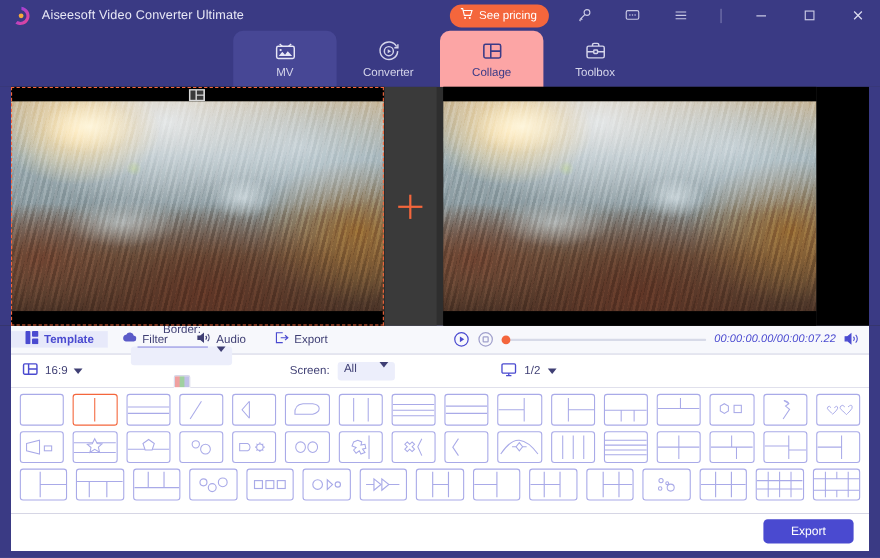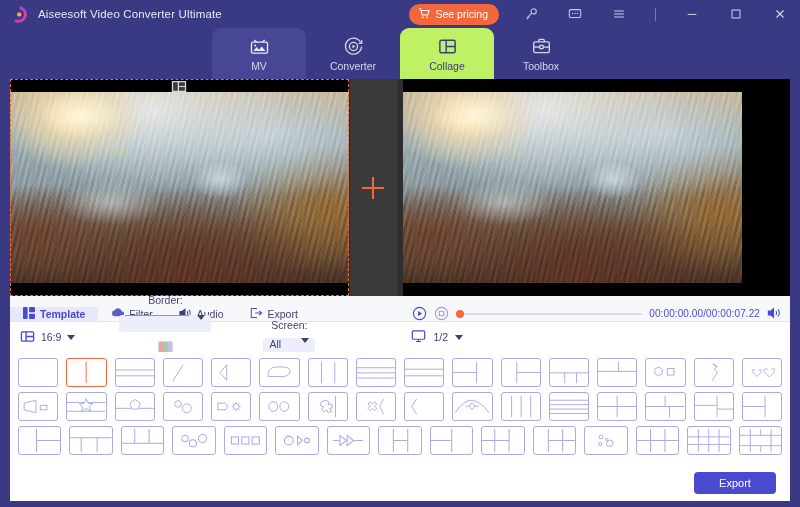--- a/index.html
+++ b/index.html
@@ -51,21 +51,21 @@
   .tab {
     width:94px; height:51px;
     display:flex; flex-direction:column;
     align-items:center; justify-content:center; gap:3px;
     color:#d4d4ea; cursor:pointer;
     border-radius:9px 9px 0 0;
     position:relative;
   }
   .tab .tlabel { font-size:10.5px; }
   .tab.semi { background:#474795; }
-  .tab.active { background:#bef264; color:#3b3b87; }
+  .tab.active { background:#fca5a5; color:#3b3b87; }
   .tab svg { display:block; }
 
   
   .preview {
     flex:0 0 217px; height:217px;
     background:#2e2e2e;
     display:flex; position:relative;
     border-left:10px solid #3a3a84;
     border-right:10px solid #3a3a84;
   }
@@ -129,33 +129,34 @@
     content:""; position:absolute; background:#f4663c;
   }
   .plus::before { left:0; right:0; top:10px; height:2px; }
   .plus::after { top:0; bottom:0; left:10px; width:2px; }
   .rightblack { width:55px; height:100%; background:#000; }
 
   
   .editbar {
     flex:0 0 26px; height:26px;
     background:#f7f8fc;
-    display:flex; align-items:flex-end;
+    display:flex; align-items:center;
     border-bottom:1px solid #e3e5f0;
     margin:0 10px;
   }
   .etab {
     display:flex; align-items:center; gap:5px;
     padding:0 13px; cursor:pointer;
     color:#3f3f74; font-size:10.5px;
   }
   .etab.active { background:#e7e9fa; color:#4a4ad0; font-weight:bold; }
   .playzone {
     margin-left:auto; display:flex; align-items:center; gap:7px;
     padding-right:8px;
+    font-style:italic;
   }
   .pbtn { width:15px; height:15px; cursor:pointer; }
   .track {
     width:186px; height:2px; background:#d7dae8;
     position:relative; border-radius:1px;
   }
   .track .dot {
     position:absolute; left:0; top:-3px;
     width:8px; height:8px; border-radius:50%; background:#f4663c;
     cursor:pointer;
@@ -448,21 +449,21 @@
       <span class="selbox">
         <span class="borderline"></span>
         <span class="caret"></span>
       </span>
       <span class="swatch" style="background:
               linear-gradient(90deg,#f0a0a0 0 33%,#a0d0a0 33% 66%,#c0c0e8 66% 100%),
               #fff; background-size:100% 33%; background-repeat:repeat-y;"></span>
       <span class="swatch" style="background:repeating-linear-gradient(-45deg,#5b5bd6 0 2px,#eef0fc 2px 4px);"></span>
     </div>
 
-    <div class="opt" style="margin-left:52px; gap:7px;flex-direction:column;">
+    <div class="opt" style="margin-left:52px; gap:7px;">
       <span class="lbl">Screen:</span>
       <span class="selbox" style="width:52px; justify-content:space-between;">
         <span class="lbl">All</span>
         <span class="caret"></span>
       </span>
     </div>
 
     <div class="opt" style="margin-left:96px; gap:7px;">
       <span>
         <svg width="15" height="14" viewBox="0 0 16 15" fill="none" stroke="#4a4ad0" stroke-width="1.3">

